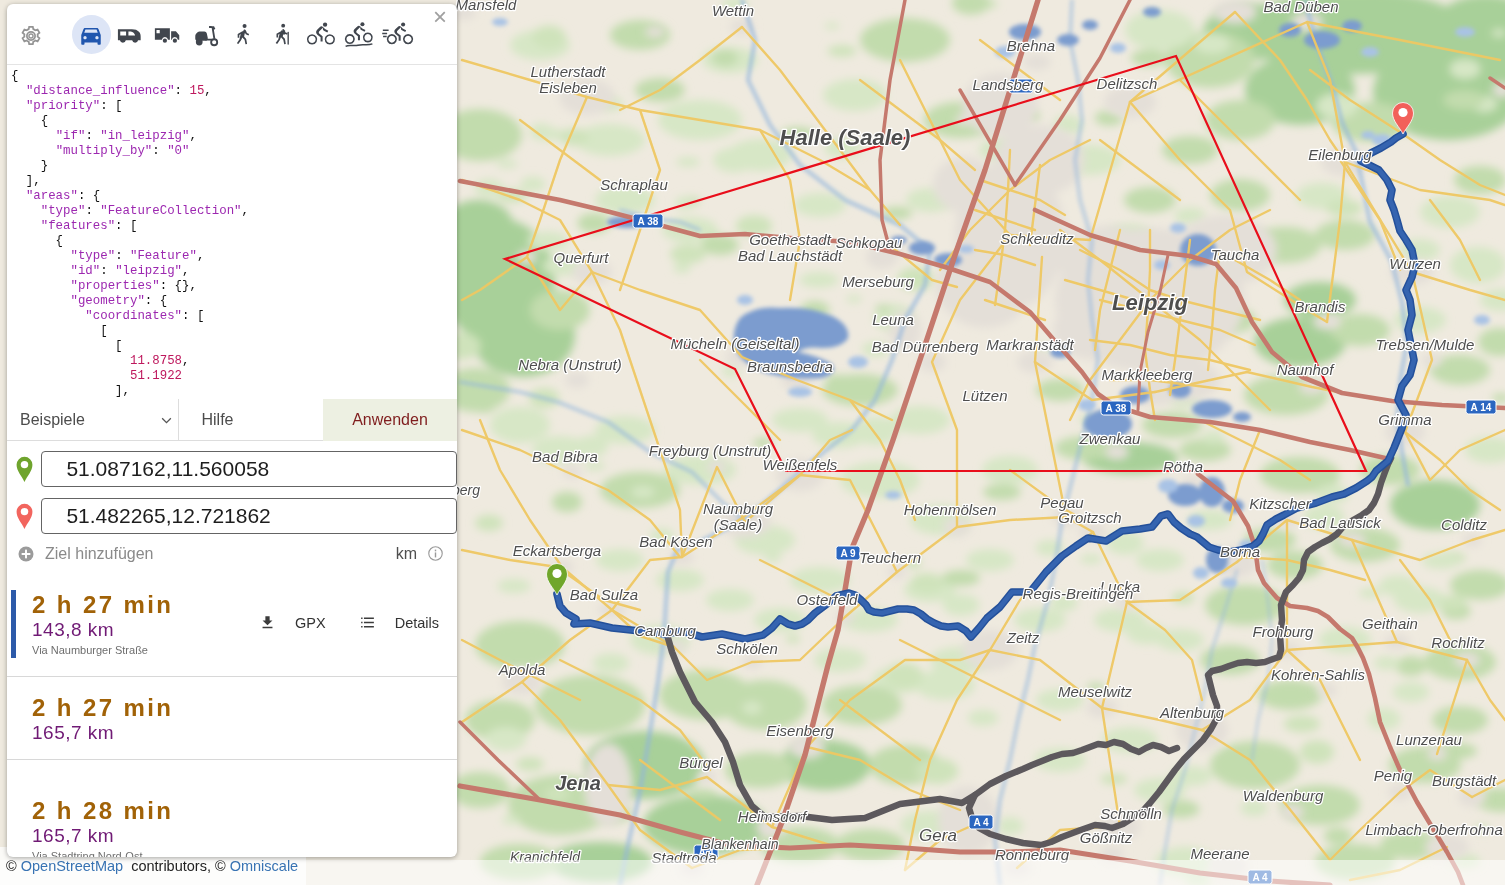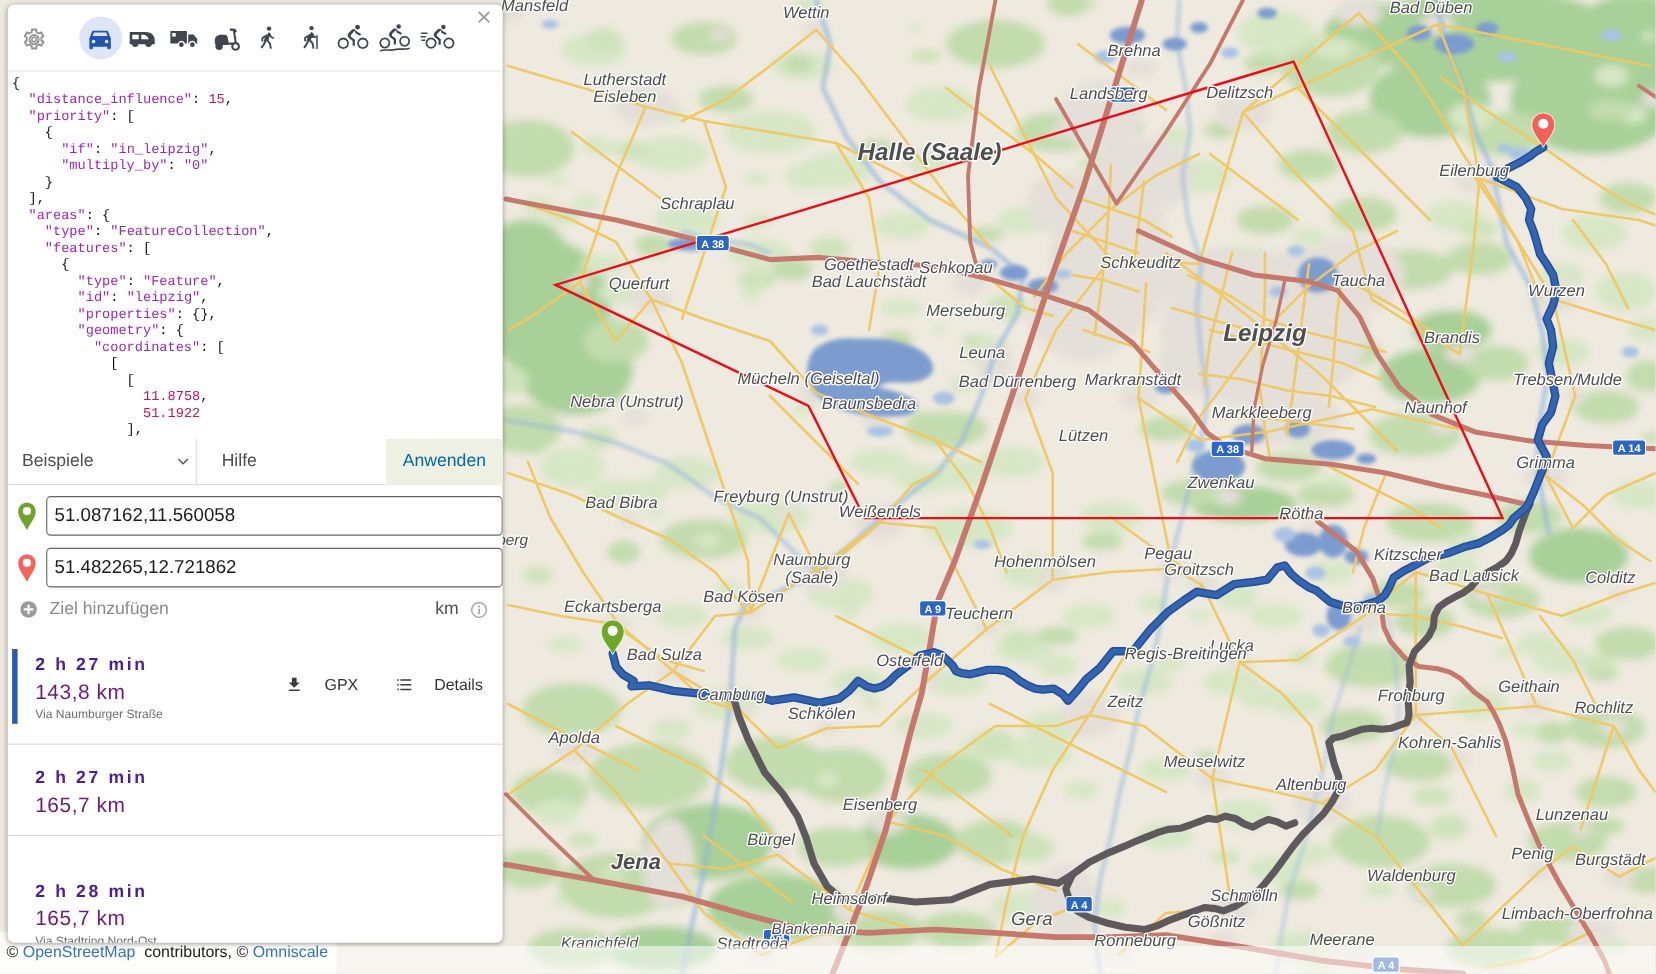--- a/index.html
+++ b/index.html
@@ -11,36 +11,36 @@
 .prof{width:38.3px;height:48px;display:flex;align-items:center;justify-content:center}
 .prof.sel{background:#dde5f6;border-radius:50%;width:39px;height:39px;margin:0 -0.35px}
 .close{position:absolute;right:5px;top:1px;color:#a0a0a0;font-size:24px;line-height:24px;width:24px;text-align:center}
 .json{height:334px;padding:4px 0 0 4px;font-family:"Liberation Mono",monospace;font-size:12.4px;line-height:15px;color:#111;overflow:hidden;white-space:nowrap}
 .json i{font-style:normal;color:#9c27b0}
 .json b{font-weight:normal;color:#be185d}
 .toolbar{position:relative;height:42px;border-bottom:1px solid #ddd;display:flex;align-items:stretch;font-size:16px;color:#4c4c4c}
 .select{width:172px;border-right:1px solid #ddd;display:flex;align-items:center;padding-left:13px;position:relative}
 .chev{position:absolute;right:5px;top:14px}
 .hilfe{width:77px;display:flex;align-items:center;justify-content:center}
-.anw{position:absolute;right:0;width:106px;height:42px;background:#edf0e2;display:flex;align-items:center;justify-content:center;color:#0369a1}
+.anw{position:absolute;right:0;width:134px;height:42px;background:#edf0e2;display:flex;align-items:center;justify-content:center;color:#7f1d1d}
 .inputs{padding:10px 0 0 0}
 .inrow{display:flex;align-items:center;margin:0 0 11px 0}
 .pin{width:38px;display:flex;justify-content:center;align-items:center}
-.coord{width:456px;height:36px;border:1.5px solid #646464;border-radius:4px;font-size:17px;color:#1d1d1d;
- font-family:"Liberation Sans",sans-serif;padding-left:7px;outline:none}
+.coord{width:456px;height:36px;border:1.5px solid #646464;border-radius:4px;font-size:21px;color:#1d1d1d;
+ font-family:"Liberation Sans",sans-serif;padding-left:24px;outline:none}
 .addrow{display:flex;align-items:center;height:26px;margin-top:-4px}
 .plus{width:38px;display:flex;justify-content:center}
 .addtxt{color:#8a8a8a;font-size:16px}
-.kmwrap{margin-left:auto;display:flex;align-items:flex-end;gap:10px;padding-right:13px}
+.kmwrap{margin-left:auto;display:flex;align-items:flex-start;gap:10px;padding-right:13px}
 .km{color:#4f4f4f;font-size:16px}
 .routes{margin-top:8px}
 .route{position:relative;border-top:1px solid #d8d8d8;padding:18px 0 13px 25px;display:flex}
 .route.first{border-top:none;padding:17px 0 18px 25px}
 .route.first:before{content:"";position:absolute;left:3.5px;top:15px;bottom:18px;width:5px;background:#2d5aa9}
-.rtime{font-size:16px;font-weight:bold;color:#4c1d95;line-height:25px;letter-spacing:2.4px}
+.rtime{font-size:24px;font-weight:bold;color:#a16207;line-height:25px;letter-spacing:2.4px}
 .rdist{font-size:19px;color:#701a75;line-height:26px;letter-spacing:0.5px}
 .rvia{font-size:11px;color:#6e6e6e;line-height:15px}
 .racts{position:absolute;right:18px;top:39px;display:flex;gap:33px}
 .route.last{padding-top:38px;padding-bottom:4px}
 .act{display:flex;align-items:center;gap:19px;font-size:14.5px;color:#333}
 .attwash{position:absolute;left:0;bottom:0;width:1505px;height:25px;background:rgba(255,255,255,.55);z-index:3}
 .attrib{position:absolute;left:0;bottom:0;height:38px;background:rgba(255,255,255,.75);z-index:4;
  font-size:14.5px;color:#222;display:flex;align-items:center;padding:0 8px 0 6px}
 .attrib a{color:#3873b3}
 </style></head>

